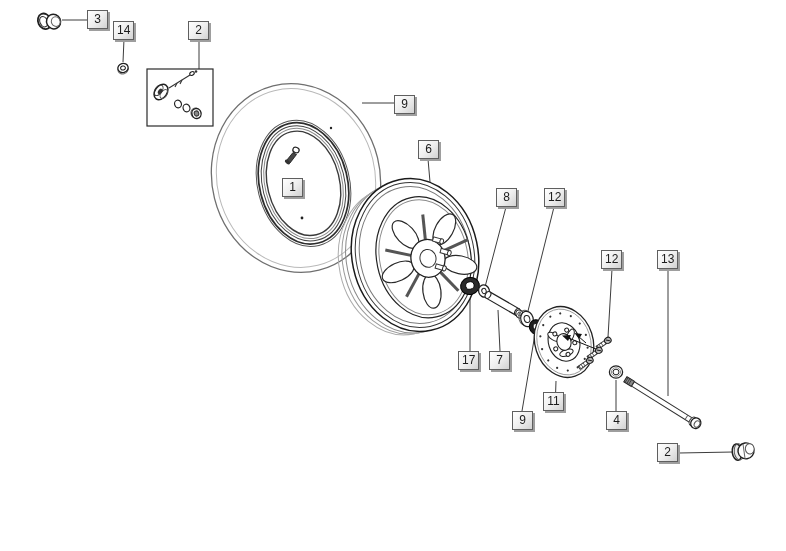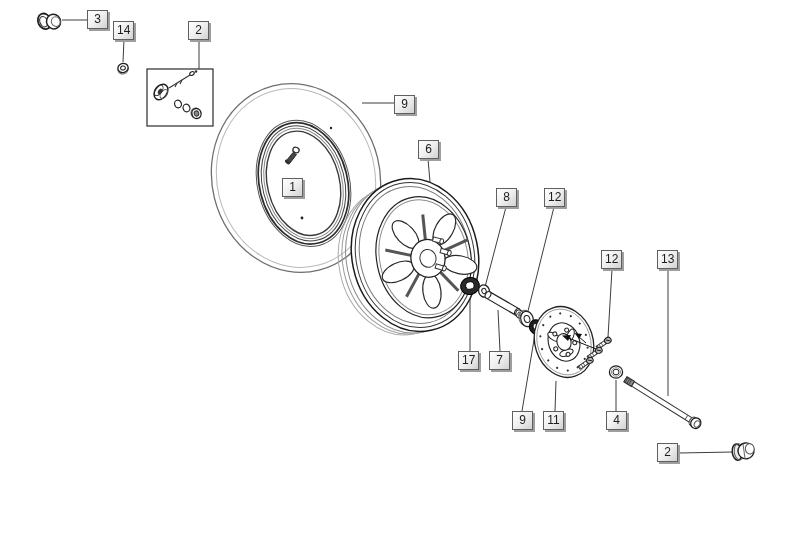--- a/index.html
+++ b/index.html
@@ -293,19 +293,19 @@
   <div class="callout" style="left:113px;top:21px">14</div>
   <div class="callout" style="left:188px;top:21px">2</div>
   <div class="callout" style="left:394px;top:95px">9</div>
   <div class="callout" style="left:282px;top:178px">1</div>
   <div class="callout" style="left:418px;top:140px">6</div>
   <div class="callout" style="left:496px;top:188px">8</div>
   <div class="callout" style="left:544px;top:188px">12</div>
   <div class="callout" style="left:458px;top:351px">17</div>
   <div class="callout" style="left:489px;top:351px">7</div>
   <div class="callout" style="left:512px;top:411px">9</div>
-  <div class="callout" style="left:543px;top:411px">11</div>
+  <div class="callout" style="left:543px;top:392px">11</div>
   <div class="callout" style="left:606px;top:411px">4</div>
   <div class="callout" style="left:601px;top:250px">12</div>
   <div class="callout" style="left:657px;top:250px">13</div>
   <div class="callout" style="left:657px;top:443px">2</div>
 
 </div>
 
 </body></html>

